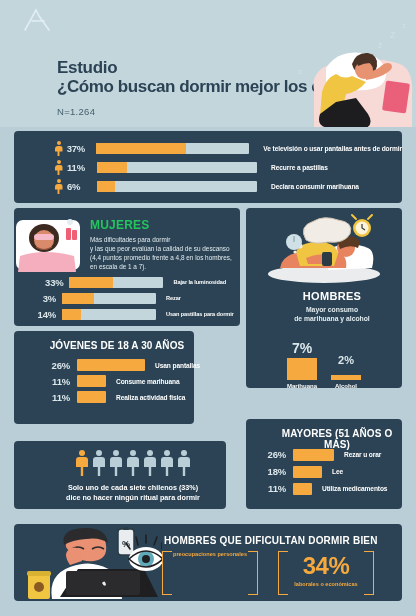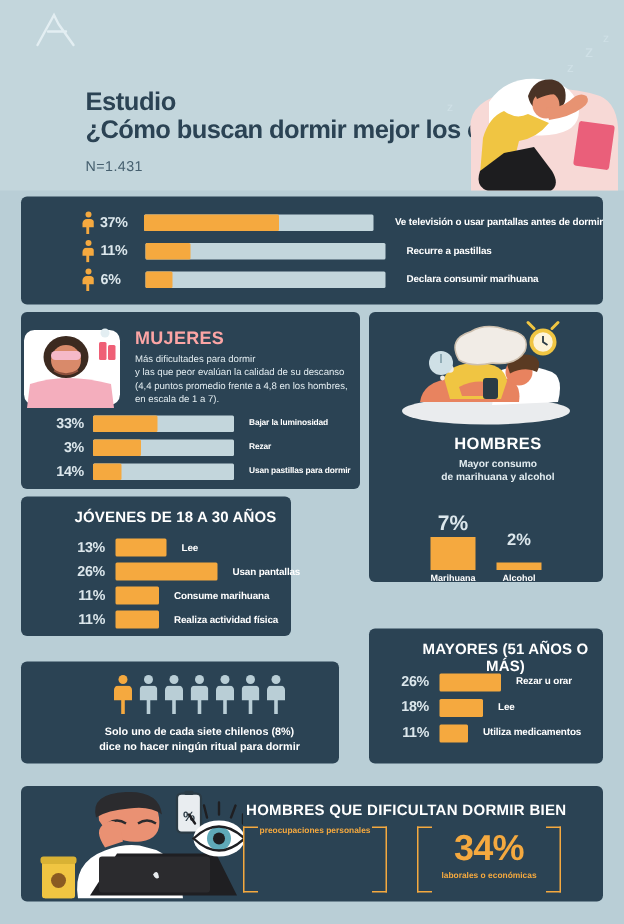--- a/index.html
+++ b/index.html
@@ -45,21 +45,21 @@
   
   #panel-general { left: 14px; top: 131px; width: 388px; height: 72px; }
   #panel-general .row { margin: 0 0 0 0; height: 19px; }
   .micon { width: 9px; height: 15px; position: relative; margin-right: 4px; }
   .micon .h { position: absolute; left: 2.5px; top: 0; width: 4px; height: 4px; background: #f5a93f; border-radius: 50%; }
   .micon .b { position: absolute; left: 0.5px; top: 5px; width: 8px; height: 10px; background: #f5a93f;
               border-radius: 3px 3px 1px 1px; clip-path: polygon(0 0,100% 0,100% 55%,62% 55%,62% 100%,38% 100%,38% 55%,0 55%); }
 
   
   #panel-mujeres { left: 14px; top: 208px; width: 226px; height: 118px; }
-  .mj-title { color: #fca5a5; font-size: 12px; font-weight: bold; letter-spacing: 0.2px; }
+  .mj-title { color: #22c55e; font-size: 12px; font-weight: bold; letter-spacing: 0.2px; }
   .mj-sub { color: #e2ecf0; font-size: 6.4px; line-height: 9px; margin-top: 3px; }
   .illo-woman { position: absolute; left: -4px; top: 6px; width: 78px; height: 66px; }
 
   
   #panel-hombres { left: 246px; top: 208px; width: 156px; height: 180px; }
   .hm-title { color: #fff; font-size: 11px; font-weight: bold; text-align: center; letter-spacing: 0.3px; }
   .hm-sub { color: #e2ecf0; font-size: 6.8px; font-weight: bold; text-align: center; line-height: 9px; margin-top: 3px; }
   .hm-figs { display: flex; justify-content: center; align-items: flex-end; gap: 14px; margin-top: 10px; }
   .hm-val { color: #dce7ec; font-size: 14px; font-weight: bold; text-align: center; }
   .hm-val.small { font-size: 11px; }
@@ -101,21 +101,21 @@
 <div class="page">
 
   <div class="header">
     <svg class="logo" viewBox="0 0 30 24">
       <path d="M3 22 L14 2 L17 8 M27 22 L17 8 M10 13 L22 13" stroke="#e3eef2" stroke-width="1.6" fill="none" stroke-linecap="round"></path>
     </svg>
 
     <div class="head-text">
       <div class="h-estudio">Estudio</div>
       <div class="h-title">¿Cómo buscan dormir mejor los chilenos?</div>
-      <div class="h-n">N=1.431</div>
+      <div class="h-n">N=1.264</div>
     </div>
 
     <svg class="illo-sleep-man" viewBox="0 0 118 108">
       <path d="M18 70 Q14 48 42 42 Q78 35 104 44 Q118 50 116 76 L116 108 L18 108 Z" fill="#f7d9d6"></path>
       <path d="M30 48 Q42 30 66 33 Q88 36 90 54 Q90 68 70 70 Q40 72 30 62 Z" fill="#ffffff"></path>
       <ellipse cx="64" cy="52" rx="16" ry="11" fill="#ffffff"></ellipse>
       <path d="M56 44 Q60 32 72 33 Q82 35 81 46 Q80 54 68 55 Q58 54 56 44 Z" fill="#4a3326"></path>
       <circle cx="68" cy="50" r="9" fill="#e79372"></circle>
       <path d="M60 41 Q66 34 76 36 Q82 38 80 44 Q72 41 62 46 Z" fill="#4a3326"></path>
       <path d="M40 54 Q30 58 26 72 L24 96 L44 98 L50 74 Q62 72 70 62 L56 56 Q48 60 40 54 Z" fill="#f0c542"></path>
@@ -185,21 +185,21 @@
     </svg>
     <div style="position:absolute;left:76px;top:10px;width:142px;">
       <div class="mj-title">MUJERES</div>
       <div class="mj-sub" style="white-space:pre-line;">Más dificultades para dormir
 y las que peor evalúan la calidad de su descanso
 (4,4 puntos promedio frente a 4,8 en los hombres,
 en escala de 1 a 7).</div>
     </div>
     <div style="position:absolute;left:14px;top:66px;">
 
-      <div class="row" style="height:16px;">
+      <div class="row" style="height:16px;justify-content:center;">
         <span class="pct" style="width:28px;text-align:right;">33%</span>
         <span class="bar-track" style="width:94px;margin-left:6px;">
           <span class="bar-fill" style="width:46%;display:block;"></span>
         </span>
         <span class="blabel" style="margin-left:10px;font-size:5.6px;">Bajar la luminosidad</span>
       </div>
 
       <div class="row" style="height:16px;">
         <span class="pct" style="width:28px;text-align:right;">3%</span>
         <span class="bar-track" style="width:94px;margin-left:6px;">
@@ -255,25 +255,20 @@
         <div class="hm-bar" style="width:30px;height:5px;margin-top:9px;"></div>
         <div class="hm-cap">Alcohol</div>
       </div>
     </div>
   </div>
 
   <div class="card" id="panel-jovenes">
     <div class="sec-title" style="margin-top:9px;">JÓVENES DE 18 A 30 AÑOS</div>
     <div style="position:absolute;left:30px;top:26px;">
 
-      <div class="row" style="height:16px;">
-        <span class="pct" style="width:26px;text-align:right;">13%</span>
-        <span class="bar-fill" style="width:34px;height:12px;margin-left:7px;display:inline-block;"></span>
-        <span class="blabel" style="margin-left:10px;">Lee</span>
-      </div>
 
       <div class="row" style="height:16px;">
         <span class="pct" style="width:26px;text-align:right;">26%</span>
         <span class="bar-fill" style="width:68px;height:12px;margin-left:7px;display:inline-block;"></span>
         <span class="blabel" style="margin-left:10px;">Usan pantallas</span>
       </div>
 
       <div class="row" style="height:16px;">
         <span class="pct" style="width:26px;text-align:right;">11%</span>
         <span class="bar-fill" style="width:29px;height:12px;margin-left:7px;display:inline-block;"></span>
@@ -338,21 +333,21 @@
         </span>
       <span class="pic">
           <i class="h" style="background:#b9ced6;"></i>
           <i class="b" style="background:#b9ced6;"></i>
         </span>
       <span class="pic">
           <i class="h" style="background:#b9ced6;"></i>
           <i class="b" style="background:#b9ced6;"></i>
         </span>
     </div>
-    <div class="ritual-text" style="white-space:pre-line;">Solo uno de cada siete chilenos (8%)
+    <div class="ritual-text" style="white-space:pre-line;">Solo uno de cada siete chilenos (33%)
 dice no hacer ningún ritual para dormir</div>
   </div>
 
   <div class="card" id="panel-causas">
     <svg class="illo-laptop" viewBox="0 0 136 72">
       <path d="M40 20 Q38 6 58 4 Q78 2 80 18 Q82 32 68 34 Q50 36 40 20 Z" fill="#ea9173"></path>
       <path d="M38 18 Q34 2 58 1 Q80 0 82 16 Q74 10 60 12 Q46 13 38 18 Z" fill="#2b2b2e"></path>
       <path d="M46 22 Q52 18 58 22" stroke="#2b2b2e" stroke-width="1.6" fill="none"></path>
       <path d="M66 22 Q72 18 78 22" stroke="#2b2b2e" stroke-width="1.6" fill="none"></path>
       <path d="M26 72 Q22 48 44 40 Q60 34 72 38 Q94 42 96 72 Z" fill="#ffffff"></path>

